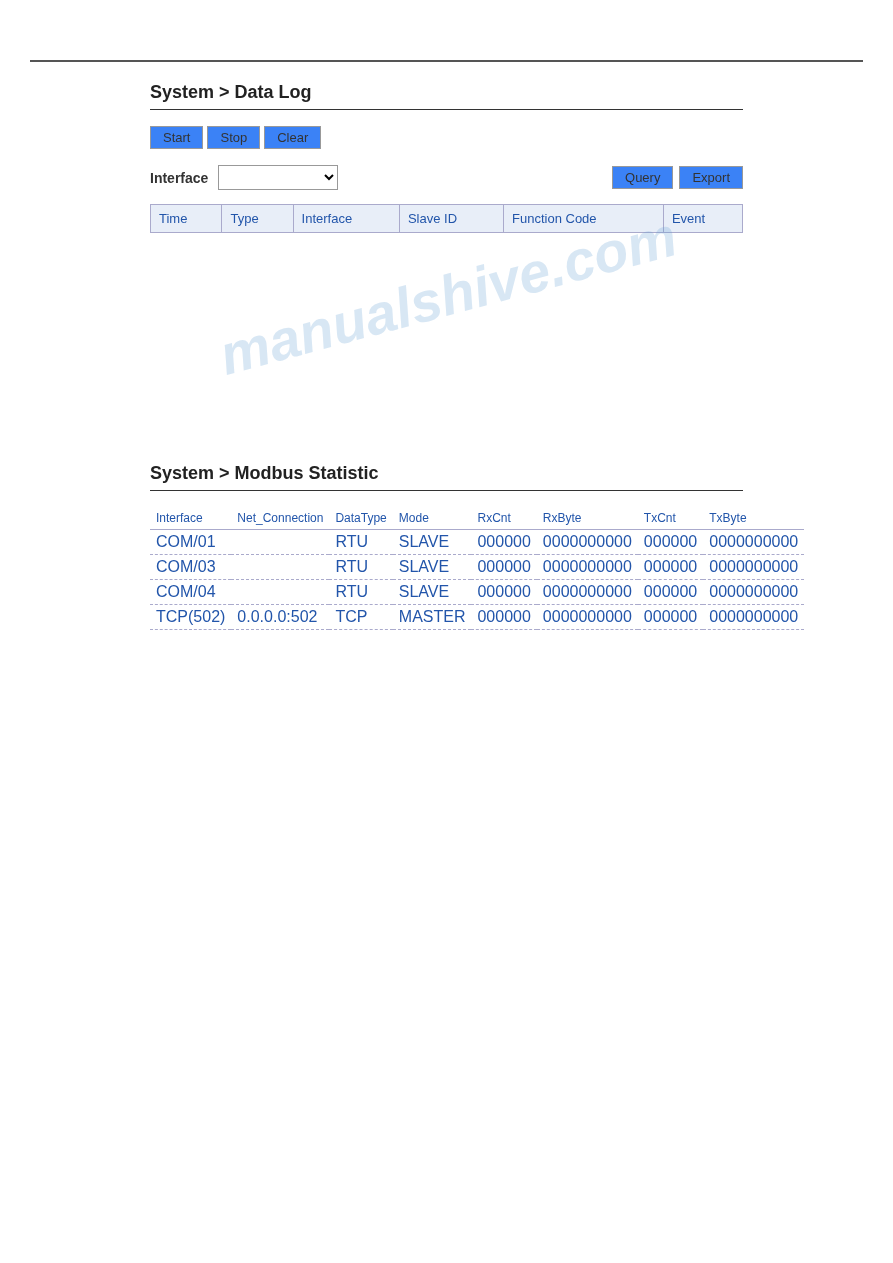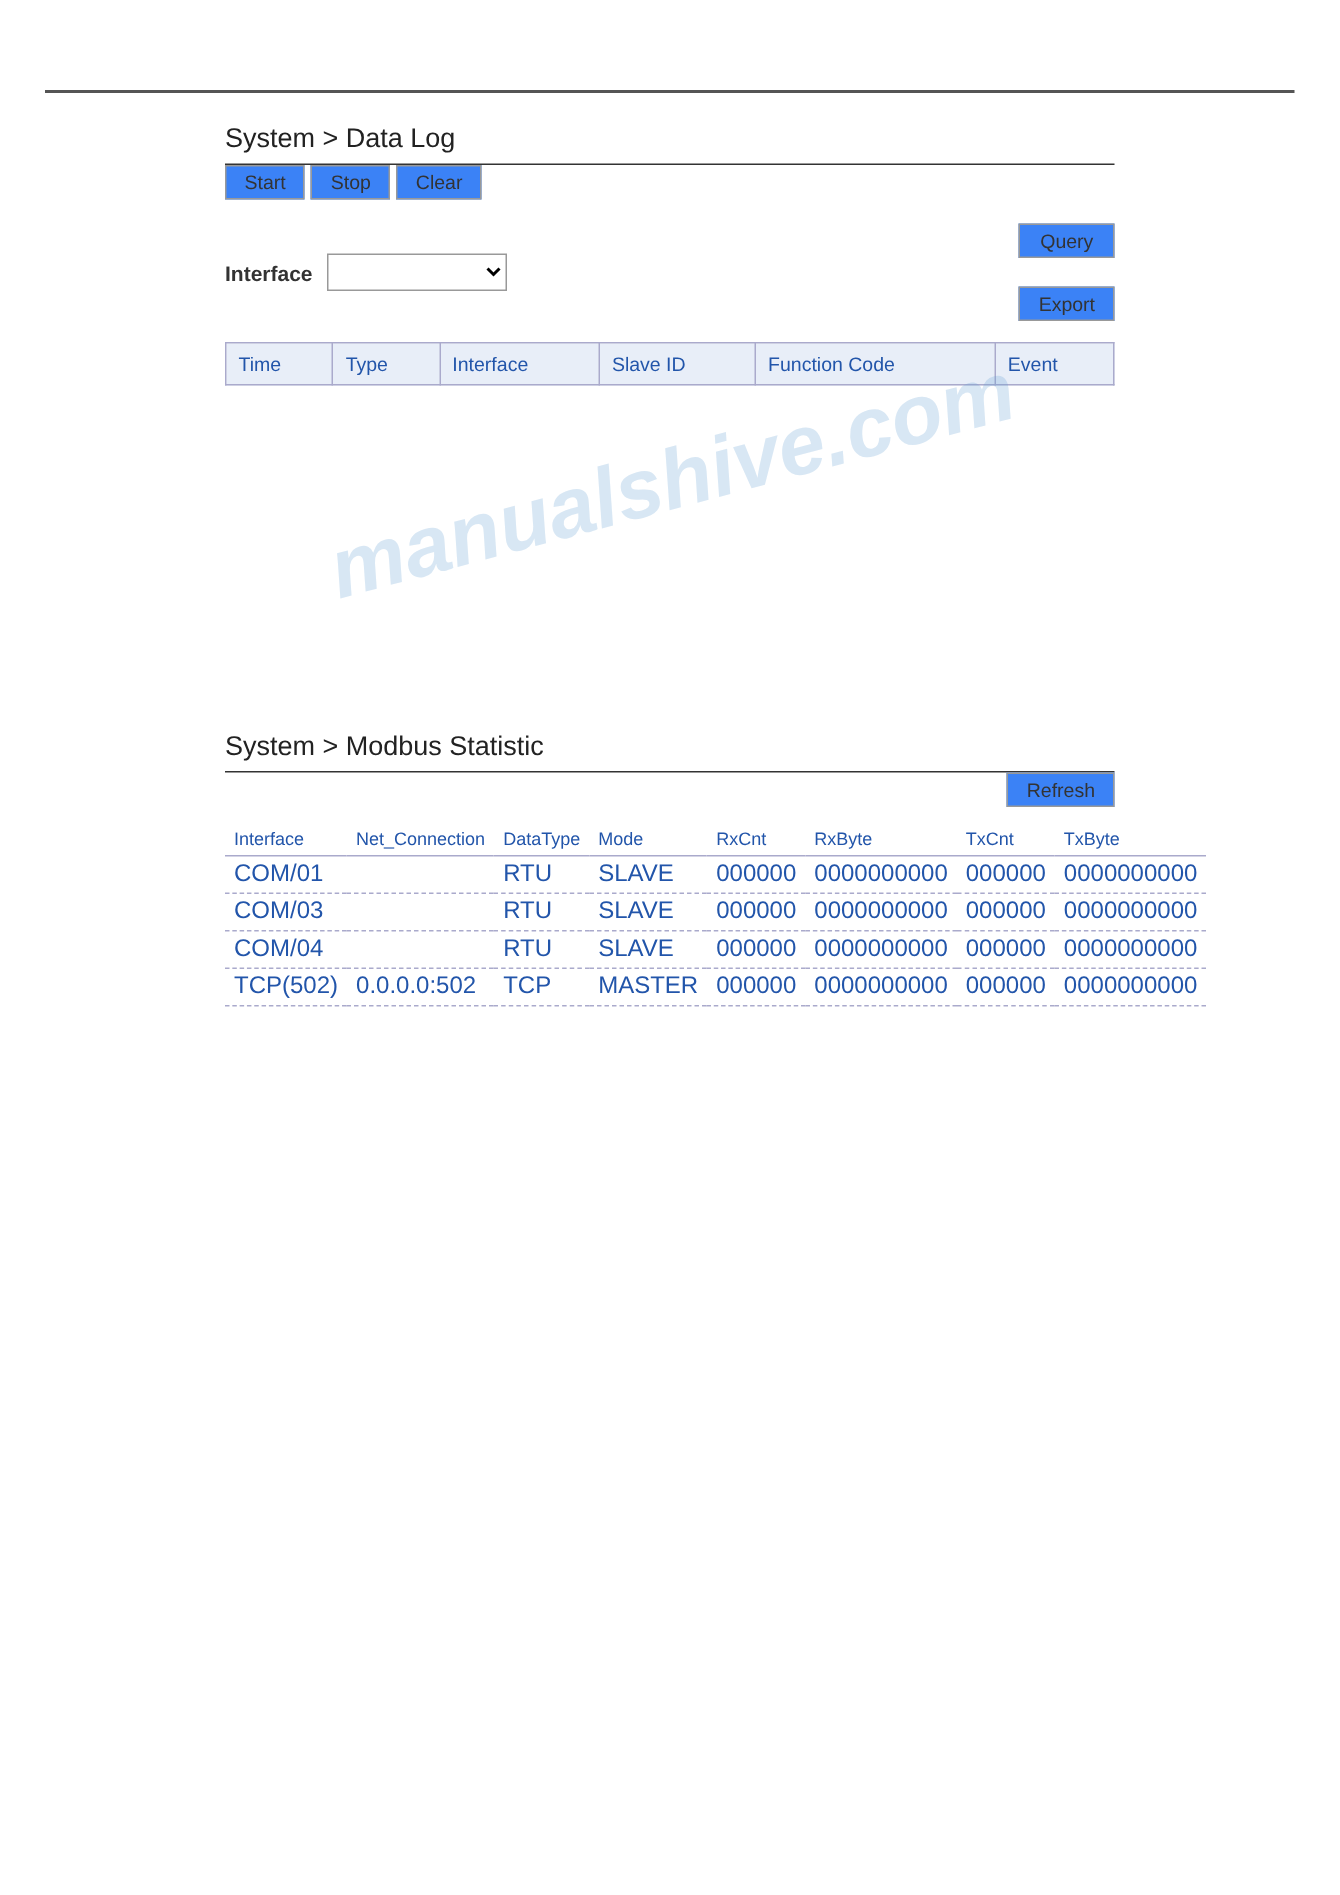--- a/index.html
+++ b/index.html
@@ -15,24 +15,25 @@
       margin: 60px 30px 0 30px;
     }
 
     .content {
       margin: 20px 150px;
     }
 
     
     .section-title {
       font-size: 18px;
-      font-weight: normal;
+      font-weight: bold;
       color: #222;
       padding-bottom: 6px;
       border-bottom: 1px solid #333;
+      margin-bottom: 16px;
     }
 
     
     .btn {
       display: inline-block;
       padding: 3px 12px;
       font-size: 13px;
       border: 1px solid #999;
       background: #3b82f6;
       cursor: pointer;
@@ -57,22 +58,21 @@
     }
     .interface-select {
       padding: 3px 6px;
       font-size: 13px;
       border: 1px solid #999;
       background: #fff;
       width: 120px;
     }
     .interface-right {
       display: flex;
-      gap: 19px;
-      flex-direction: column;
+      gap: 6px;
     }
 
     
     .data-log-table {
       width: 100%;
       border-collapse: collapse;
       border: 1px solid #aac;
       padding-left: 45px;
     }
     .data-log-table th {
@@ -193,23 +193,20 @@
     </tbody>
   </table>
 
   <div class="watermark-container">
     <div class="watermark">manualshive.com</div>
   </div>
 
   <div class="section2">
     <div class="section-title">System &gt; Modbus Statistic</div>
 
-    <div class="refresh-row">
-      <button class="btn">Refresh</button>
-    </div>
 
     <table class="modbus-table">
       <thead>
         <tr id="modbus-header-row">
         <th>Interface</th>
             <th>Net_Connection</th>
             <th>DataType</th>
             <th>Mode</th>
             <th>RxCnt</th>
             <th>RxByte</th>

